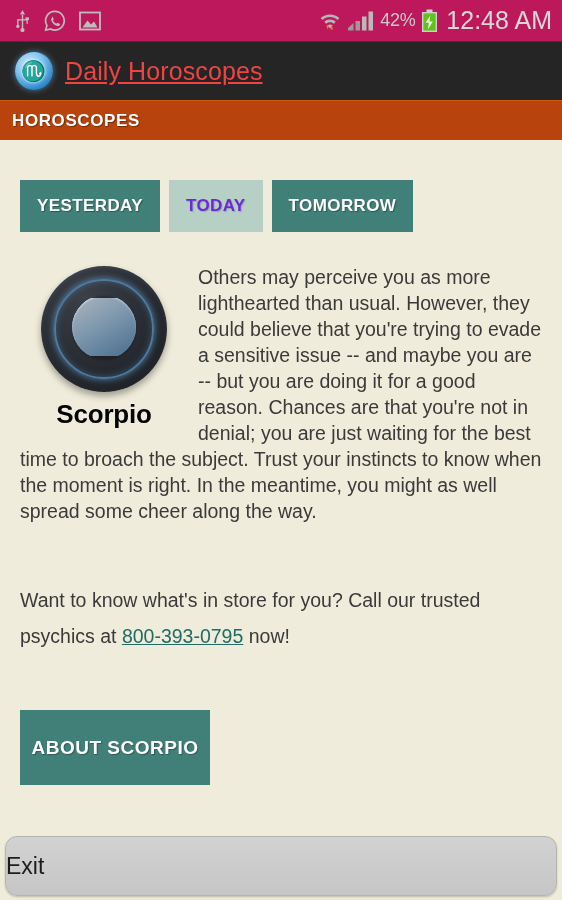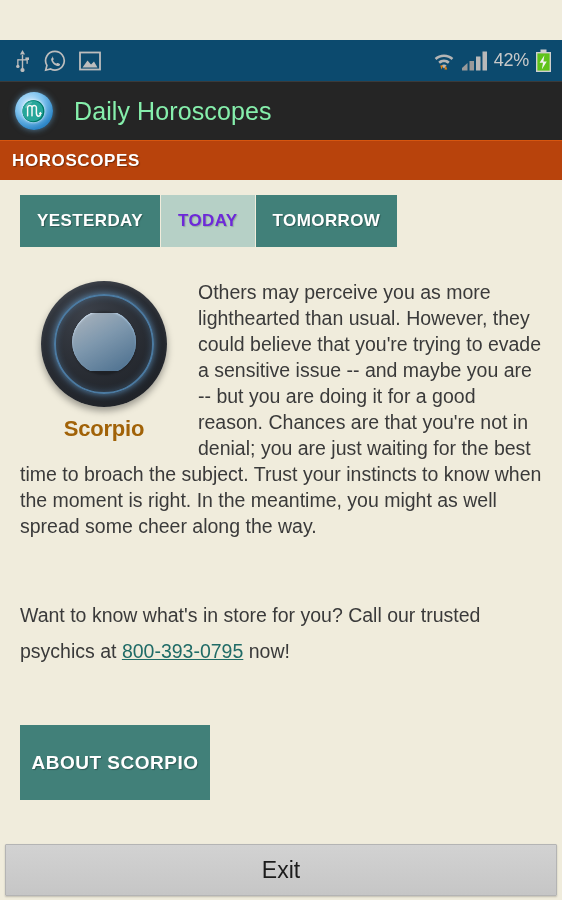--- a/index.html
+++ b/index.html
@@ -19,28 +19,27 @@
     width: 562px;
     height: 900px;
     overflow: hidden;
     background: #f0ecdc;
   }
 
   
   .status-bar {
     position: relative;
     height: 42px;
-    background: #0c4a6e;
+    background: #be185d;
     display: flex;
     align-items: center;
     justify-content: space-between;
     padding: 0 10px 0 14px;
     box-sizing: border-box;
     border-bottom: 1px solid #3a3a3a;
-    margin-top: 40px;
   }
   .status-left {
     display: flex;
     align-items: center;
     gap: 13px;
   }
   .status-right {
     display: flex;
     align-items: center;
     gap: 6px;
@@ -82,25 +81,26 @@
     align-items: center;
     justify-content: center;
   }
   .app-logo .glyph {
     color: #eaf6ff;
     font-size: 20px;
     line-height: 1;
     text-shadow: 0 0 3px rgba(255,255,255,0.9);
   }
   .app-title {
-    color: #86efac;
+    color: #ef4444;
     font-size: 25px;
-    margin-left: 21px;
+    margin-left: 12px;
     font-weight: normal;
     letter-spacing: 0.1px;
+    text-decoration: underline;
   }
 
   
   .section-bar {
     height: 40px;
     background: #b8430c;
     border-top: 1px solid #d6560f;
     display: flex;
     align-items: center;
     padding-left: 12px;
@@ -126,22 +126,22 @@
     color: #7a6a5d;
     font-size: 21px;
     font-weight: bold;
     margin-top: 30px;
     letter-spacing: -0.1px;
   }
 
   
   .day-tabs {
     display: flex;
-    margin-top: 15px;
-    gap: 1px;
+    margin-top: 40px;
+    gap: 9px;
   }
   .day-tab {
     height: 52px;
     display: flex;
     align-items: center;
     justify-content: center;
     padding: 0 17px;
     box-sizing: border-box;
     font-size: 17px;
     font-weight: bold;
@@ -205,23 +205,23 @@
     line-height: 1;
     background: linear-gradient(150deg, #eaf4ff 0%, #a9cbe8 45%, #5e8fba 100%);
     -webkit-background-clip: text;
     background-clip: text;
     color: transparent;
     text-shadow: 0 1px 2px rgba(0,0,0,0.25);
     margin-top: -4px;
   }
   .sign-name {
     margin-top: 9px;
-    font-size: 22px;
+    font-size: 26px;
     font-weight: bold;
-    color: #a16207;
+    color: #000000;
     letter-spacing: -0.2px;
   }
   .horoscope-text { }
 
   
   .cta-block {
     clear: both;
     margin-top: 58px;
     color: #3a3a3a;
     font-size: 19.5px;
@@ -258,28 +258,27 @@
     box-sizing: border-box;
     padding: 0 6px;
   }
 
   
   .exit-bar {
     position: absolute;
     left: 5px;
     right: 5px;
     bottom: 4px;
-    height: 52px;
+    height: 60px;
     background: linear-gradient(#d2d2d2, #c6c6c6);
     border: 1px solid #b4b4b4;
-    border-radius: 1px;
+    border-radius: 12px;
     box-shadow: 0 1px 2px rgba(0,0,0,0.2);
     display: flex;
     align-items: center;
-    justify-content: center;
     cursor: pointer;
     user-select: none;
     box-sizing: border-box;
   }
   .exit-bar .label {
     font-size: 23px;
     color: #1c1c1c;
   }
 </style>
 </head>
@@ -338,20 +337,21 @@
       </span>
       <span class="battery-pct">42%</span>
       <span>
         <svg class="sb-icon" width="17" height="24" viewBox="0 0 17 24">
           <rect x="5.5" y="0.5" width="6" height="2.5" fill="#cfcfcf"></rect>
           <rect x="1" y="3" width="15" height="20" fill="#cfcfcf"></rect>
           <rect x="2.4" y="4.4" width="12.2" height="17.2" fill="#5fc31a"></rect>
           <polygon points="9.4,6.2 4.6,13.8 8.0,13.8 6.8,20.4 11.8,12.4 8.4,12.4" fill="#f2f2f2"></polygon>
         </svg>
       </span>
+      <span class="clock">12:48 AM</span>
     </div>
   </div>
 
   <div class="app-bar">
     <div class="app-logo">
       <span class="glyph">♏</span>
     </div>
     <div class="app-title">Daily Horoscopes</div>
   </div>
 

